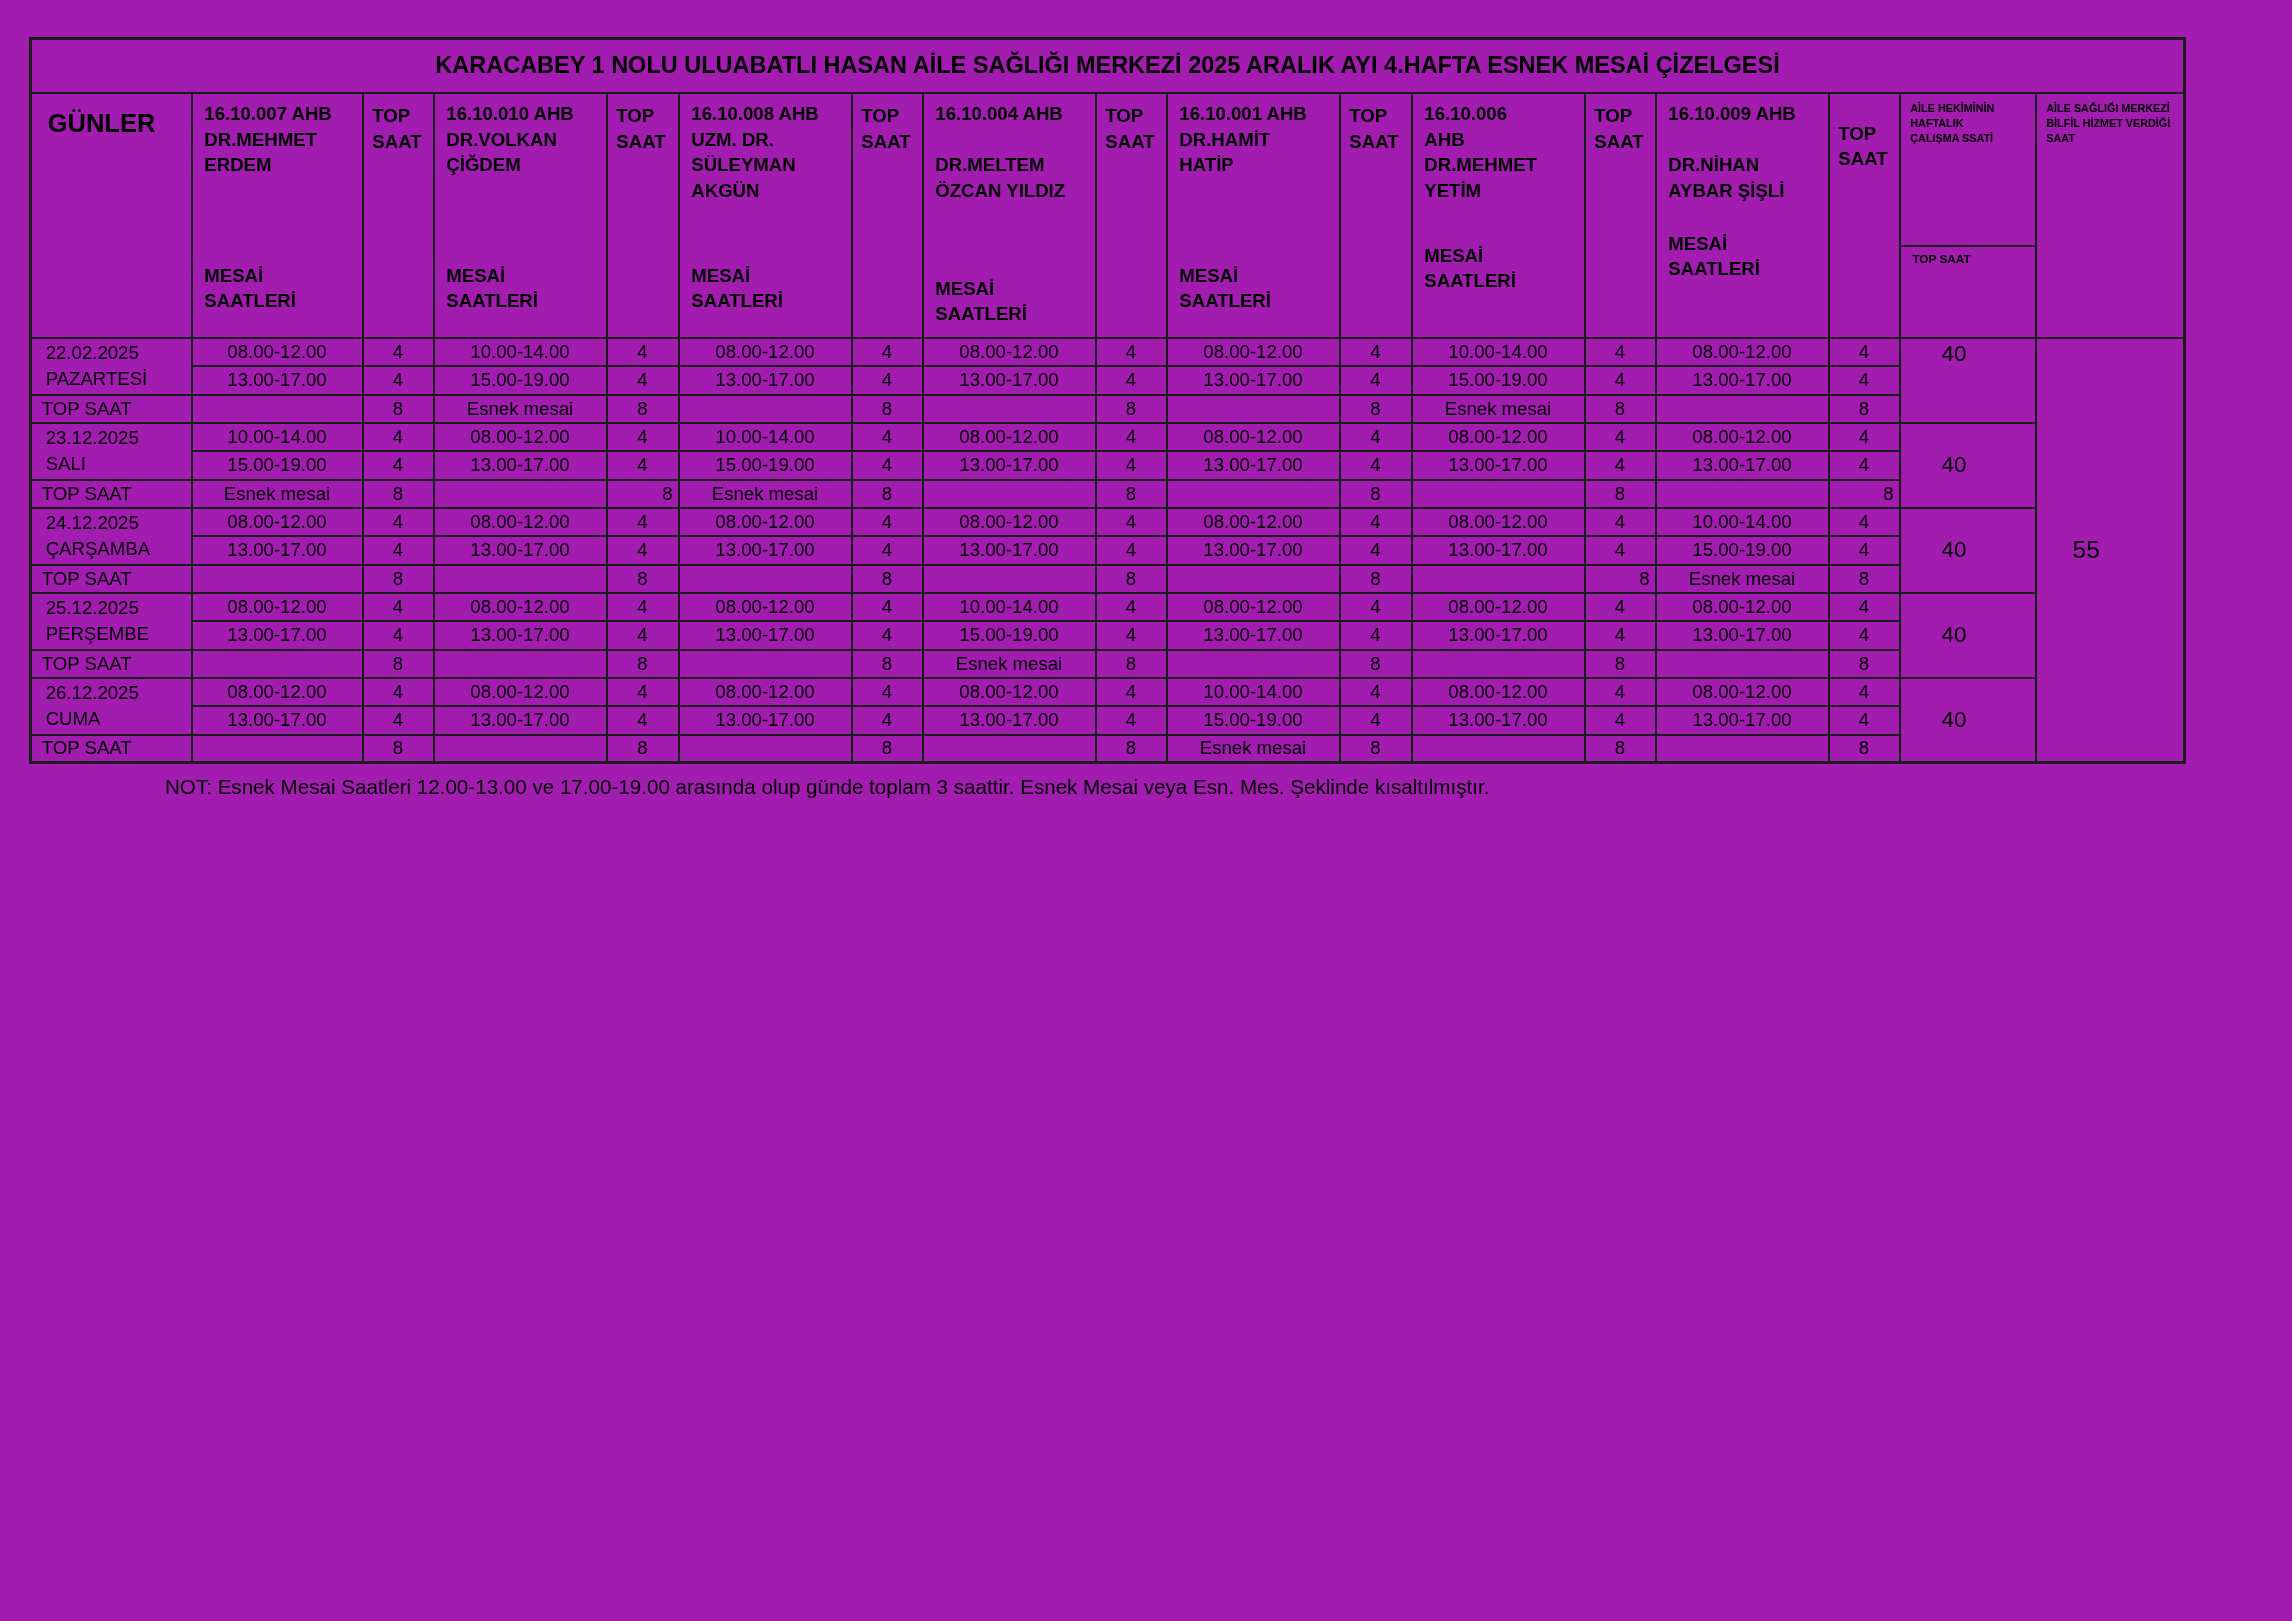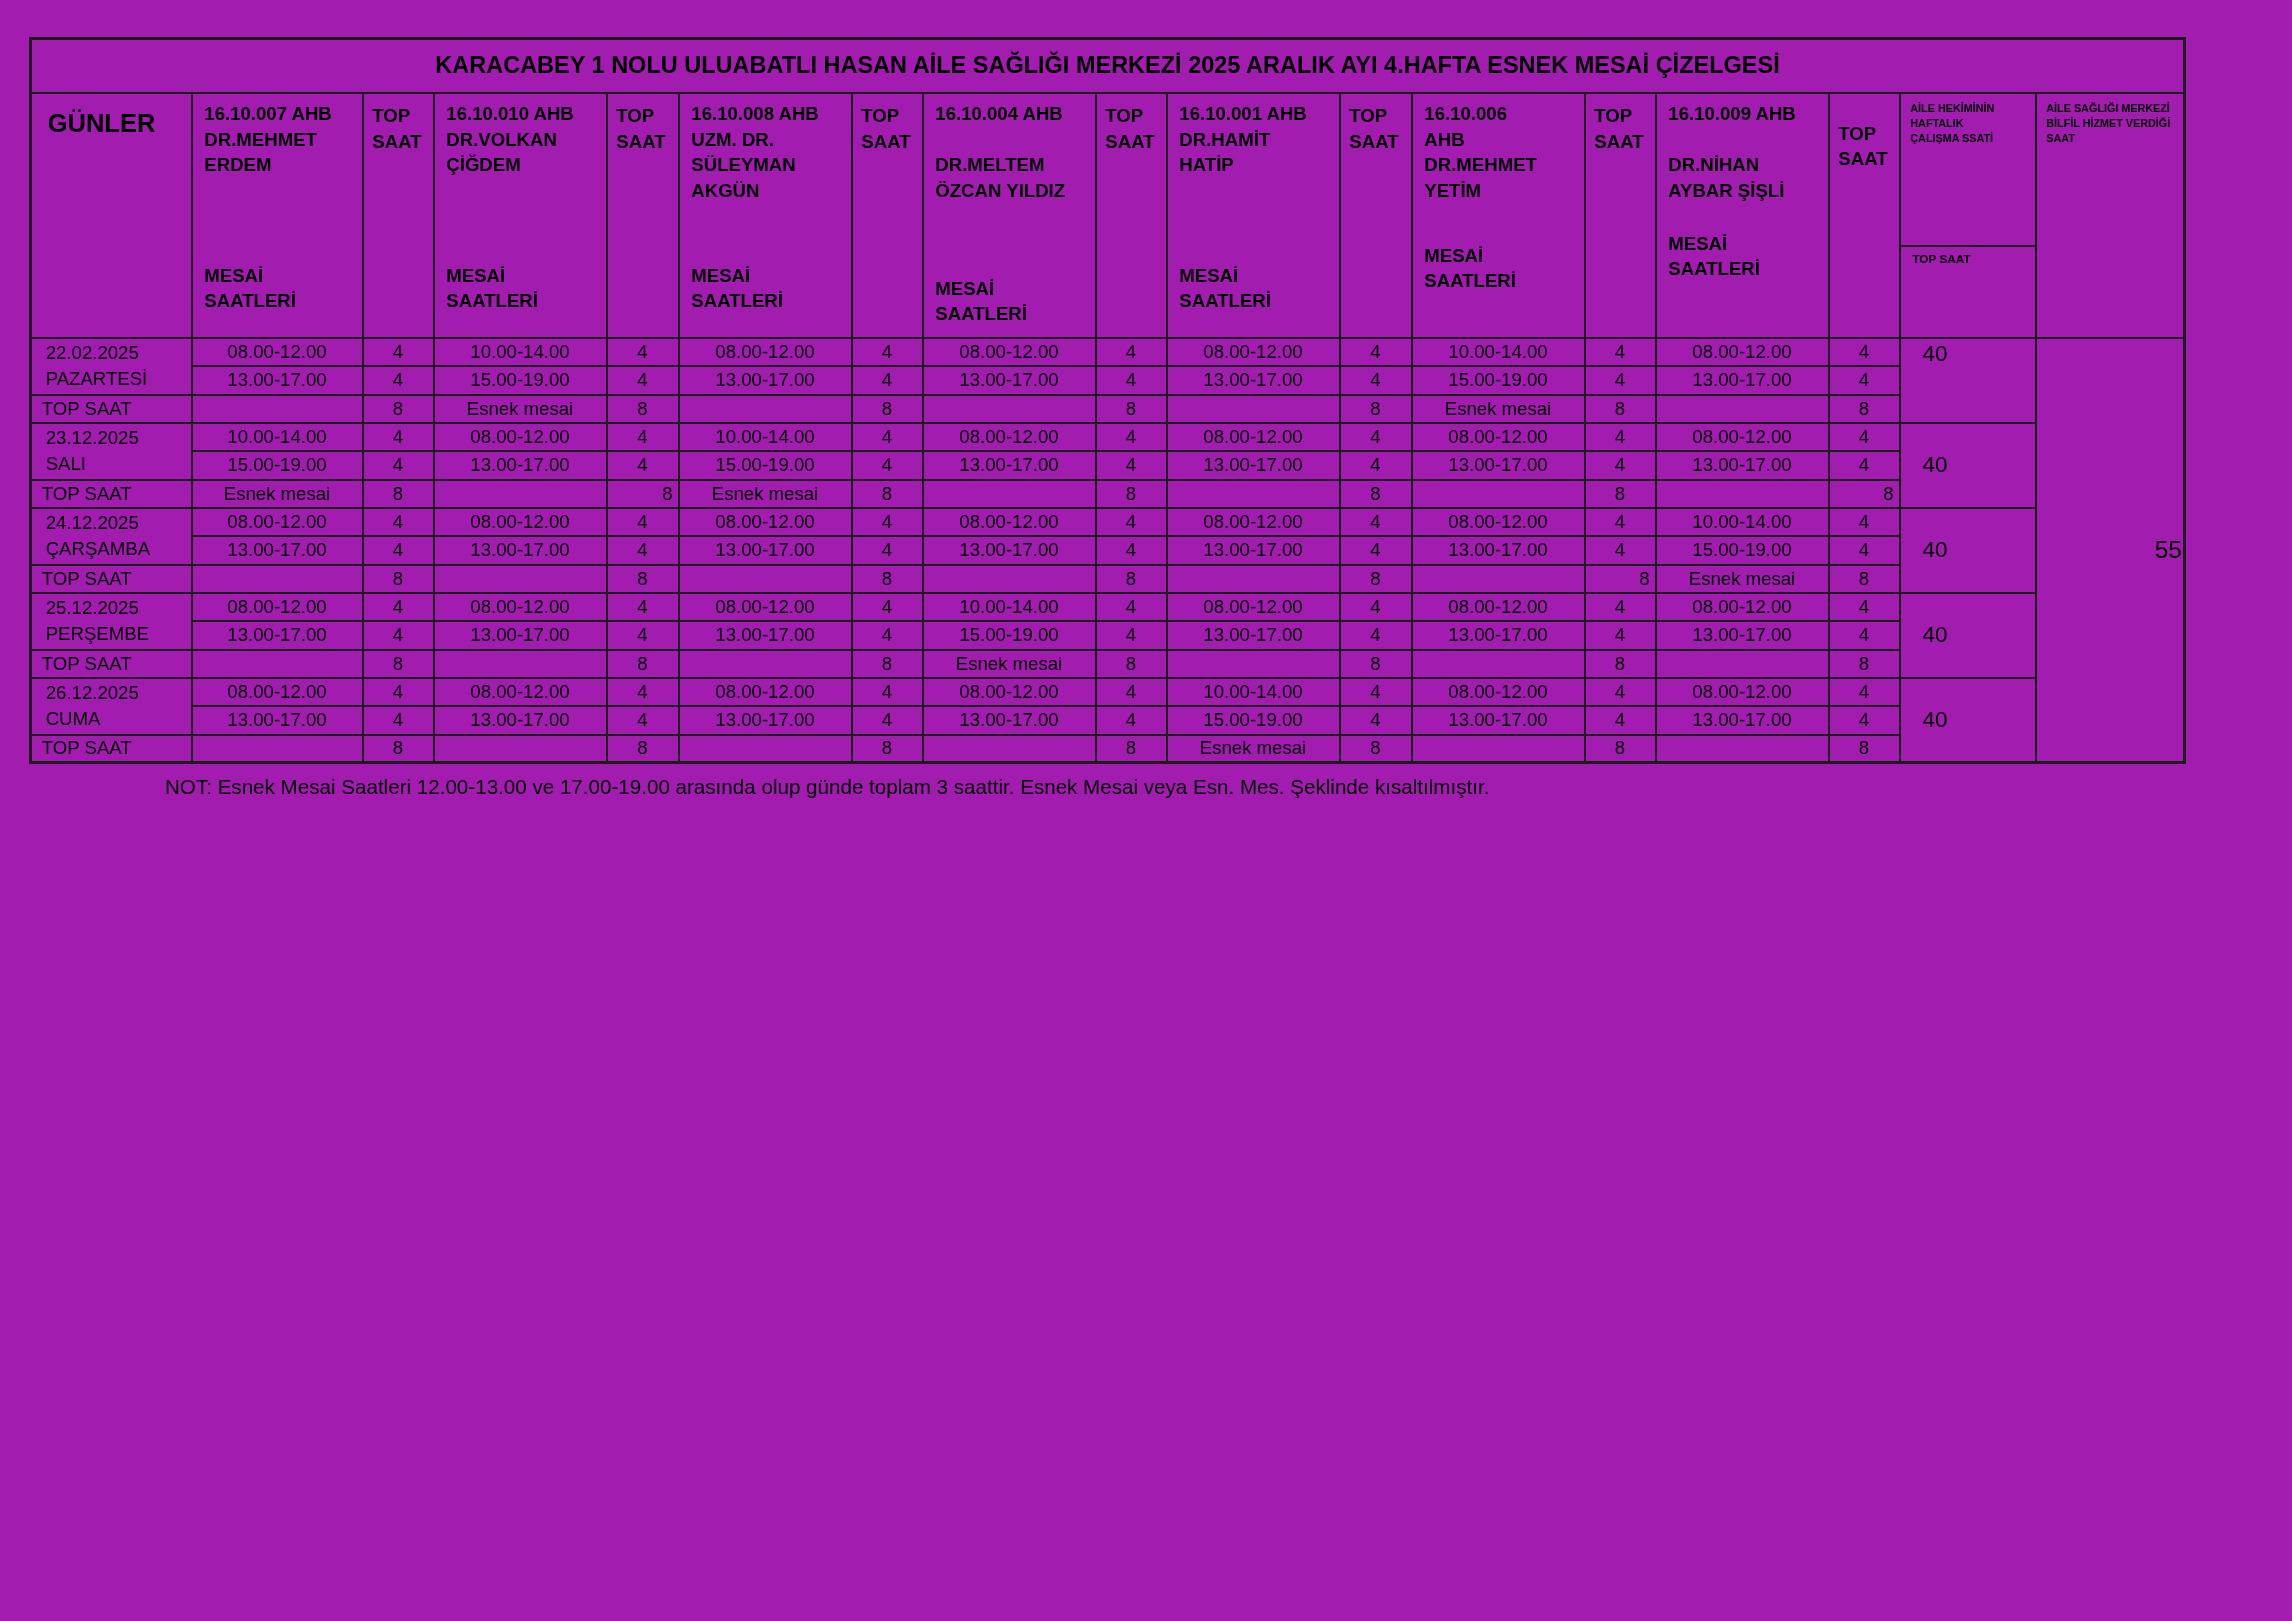--- a/index.html
+++ b/index.html
@@ -33,23 +33,23 @@
 
   tbody tr{height:28px;}
   tbody td{font-size:18.6px;vertical-align:middle;}
   tr.r2 td{border-top-width:1px;}
   td.day-cell{padding-left:13.7px;line-height:26.5px;font-size:18.6px;}
   .day-date,.day-name{white-space:nowrap;}
   td.top-label{padding-left:9.8px;font-size:18.6px;}
   td.time,td.note{text-align:center;}
   td.hrs{text-align:center;}
   td.hrs.ar{text-align:right;padding-right:4.9px;}
-  td.weekly{font-size:22.5px;text-align:left;padding-left:22px;vertical-align:middle;}
+  td.weekly{font-size:22.5px;text-align:left;padding-left:41px;vertical-align:middle;}
   td.weekly.wtop{vertical-align:top;padding-top:2.9px;}
-  td.service{font-size:24.5px;text-align:right;padding-left:12px;vertical-align:middle;}
+  td.service{font-size:24.5px;text-align:left;padding-left:36px;vertical-align:middle;}
 
   .note-line{position:absolute;font-size:20.6px;white-space:pre;}
   .note-1{left:165px;top:775px;}
   .note-2{left:163px;top:835px;}
 </style>
 </head>
 <body>
 
 <div class="sheet">
   <table class="schedule">

